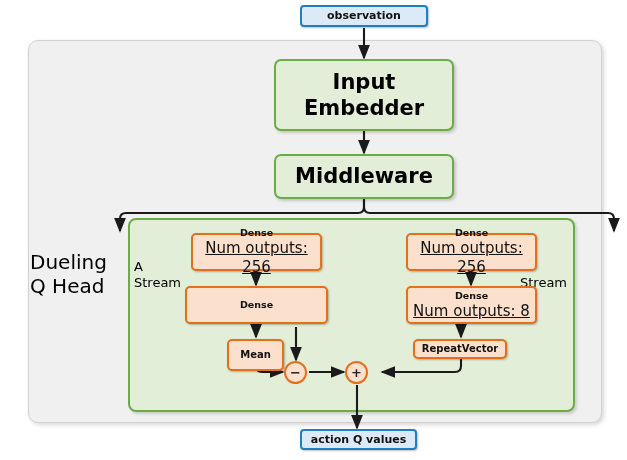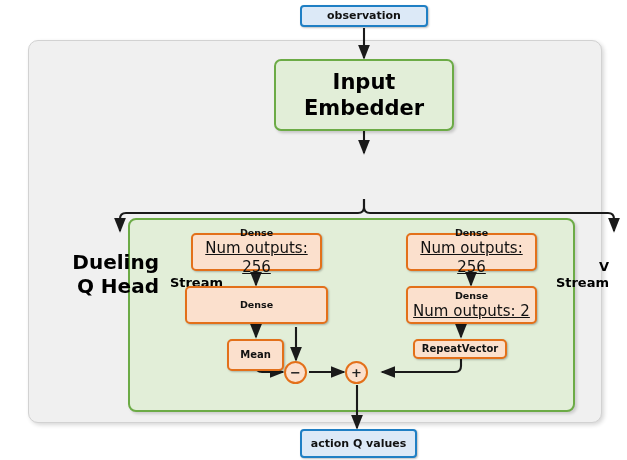--- a/index.html
+++ b/index.html
@@ -101,26 +101,25 @@
     background: #e2eed8;
     border: 2px solid #6cab46;
     border-radius: 8px;
     box-shadow: 2px 2px 3px rgba(0,0,0,0.15);
     z-index: 2;
   }
 
   
   .plain-label {
     position: absolute;
-    text-align: right;
+    text-align: left;
     color: #000000;
-    font-weight: 700;
+    font-weight: 400;
     line-height: 1.2;
     z-index: 5;
-    padding-left: 33px;
   }
   #label-head {
     left: 30px;
     top: 250px;
     width: 96px;
     font-size: 20px;
   }
   #label-a-stream {
     left: 134px;
     top: 259px;
@@ -210,20 +209,23 @@
   </svg>
 
   <div class="node green-node" style="left:274px; top:59px; width:180px; height:72px;">
     <span>Input Embedder</span>
   </div>
 
   <div class="node io-node" style="left:300px; top:5px; width:128px; height:22px;">
     <span>observation</span>
   </div>
 
+  <div class="node green-node" style="left:274px; top:154px; width:180px; height:45px;">
+    <span>Middleware</span>
+  </div>
 
   <div class="plain-label" id="label-head">Dueling Q Head</div>
 
   <div class="plain-label" id="label-a-stream">
     <div>A</div>
     <div>Stream</div>
   </div>
 
   <div class="plain-label" id="label-v-stream">
     <div>V</div>
@@ -243,32 +245,32 @@
     <span class="ln1">Mean</span>
   </div>
 
   <div class="node orange-node" style="left:406px; top:233px; width:131px; height:38px;">
     <span class="ln1">Dense</span>
     <span class="ln2">Num outputs: 256</span>
   </div>
 
   <div class="node orange-node" style="left:406px; top:286px; width:131px; height:38px;">
     <span class="ln1">Dense</span>
-    <span class="ln2">Num outputs: 2</span>
+    <span class="ln2">Num outputs: 8</span>
   </div>
 
   <div class="node orange-node single" style="left:413px; top:339px; width:94px; height:20px;">
     <span class="ln1">RepeatVector</span>
   </div>
 
   <div class="op-circle" style="left:284px; top:361px;">
     <span>−</span>
   </div>
 
   <div class="op-circle" style="left:345px; top:361px;">
     <span>+</span>
   </div>
 
-  <div class="node io-node" style="left:300px; top:429px; width:117px; height:29px;">
+  <div class="node io-node" style="left:300px; top:429px; width:117px; height:21px;">
     <span>action Q values</span>
   </div>
 
 </div>
 
 </body></html>

